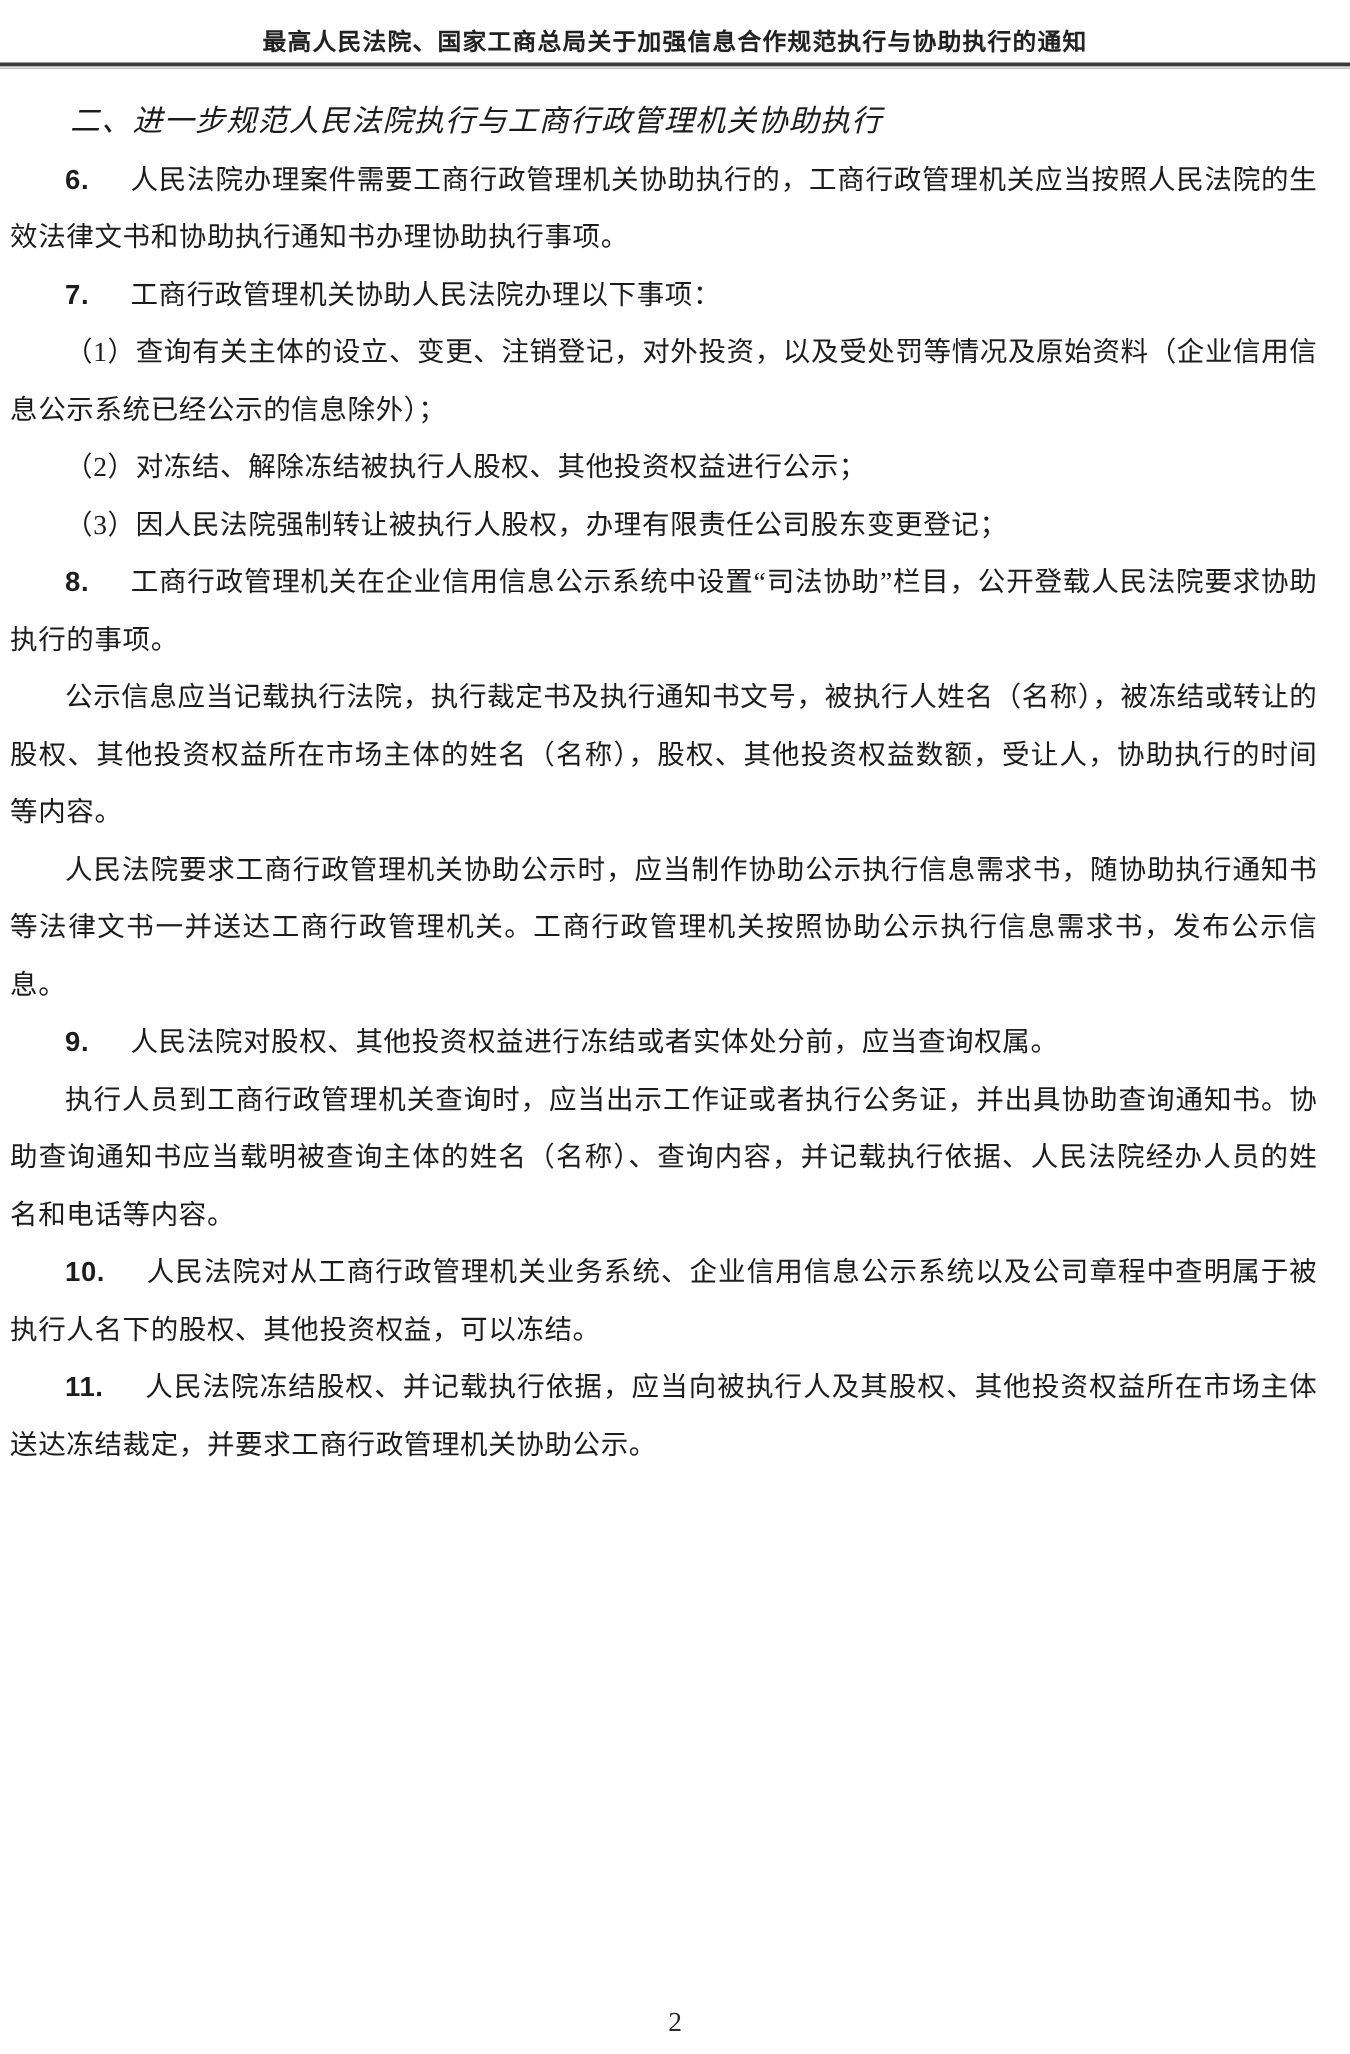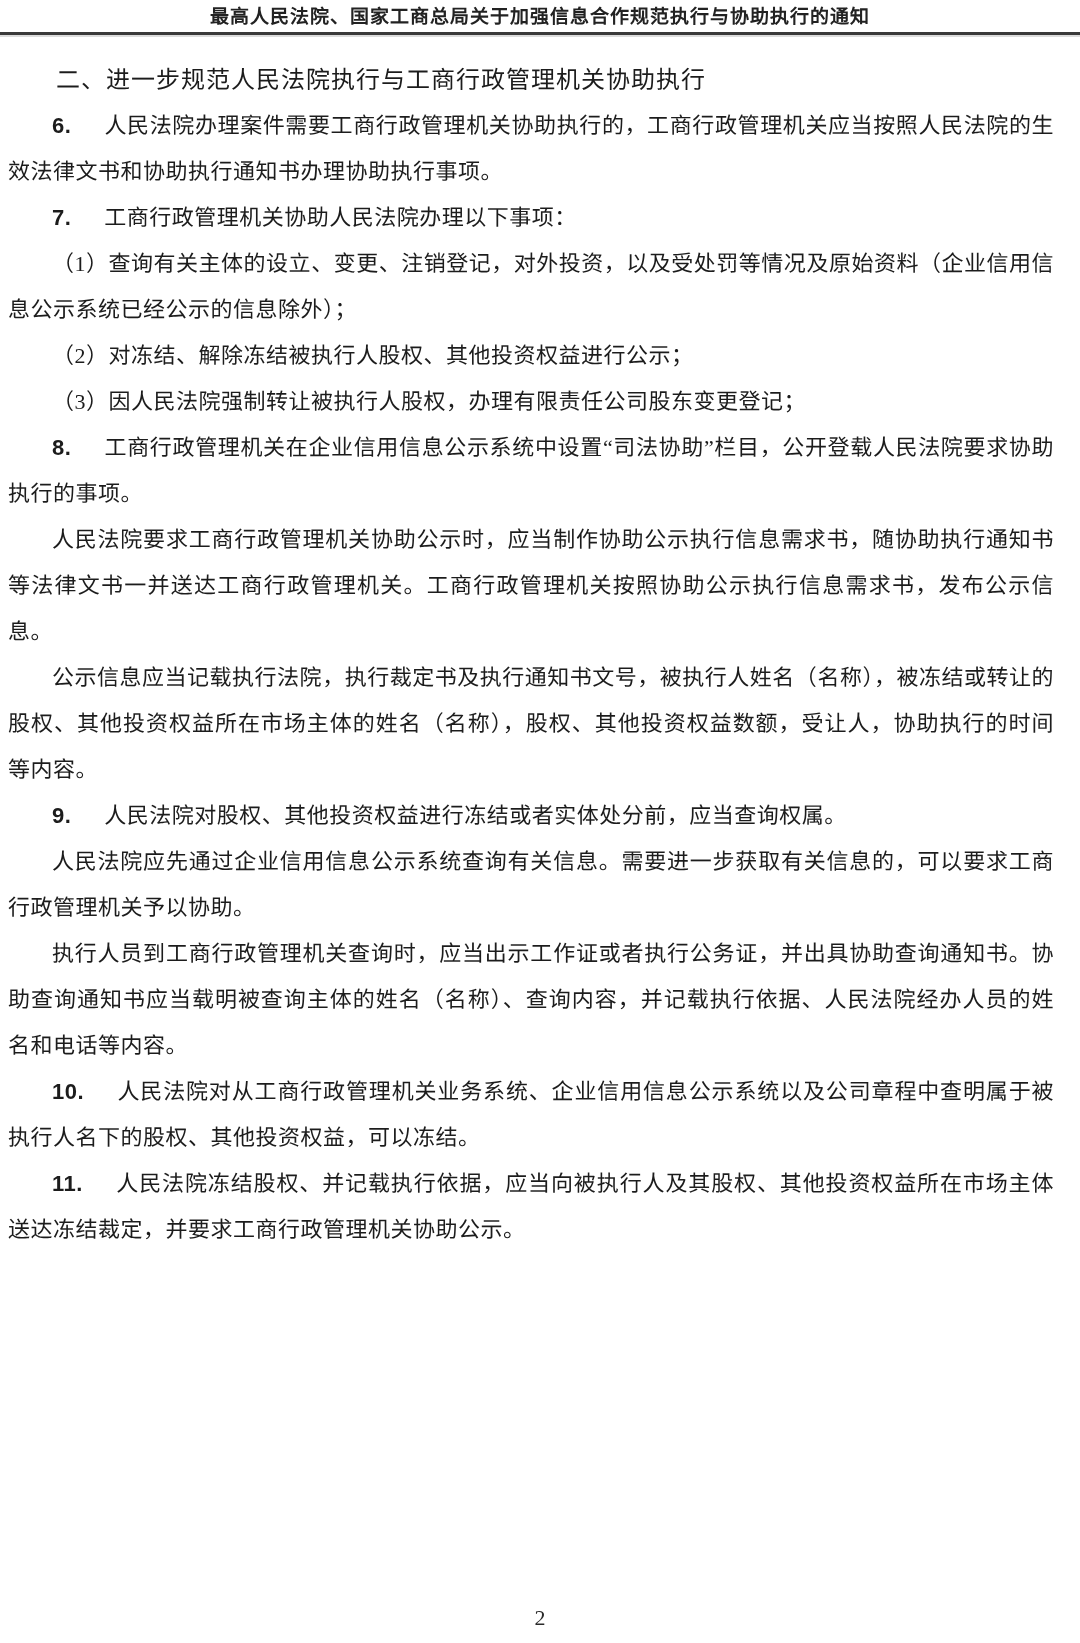--- a/index.html
+++ b/index.html
@@ -11,21 +11,21 @@
     color: #1c1c1c;
   }
   .page {
     position: relative;
     width: 1080px;
     height: 1643px;
     background: #ffffff;
     overflow: hidden;
   }
   .page-header {
-    padding-top: 5px;
+    padding-top: 23px;
   }
   .header-title {
     text-align: center;
     font-family: "Liberation Sans", sans-serif;
     font-weight: bold;
     font-size: 19px;
     line-height: 24px;
     color: #222222;
     letter-spacing: 1px;
   }
@@ -40,20 +40,21 @@
     font-size: 22px;
     line-height: 46px;
     text-align: justify;
   }
   .section-heading {
     margin: 0;
     text-indent: 2em;
     font-size: 24px;
     font-weight: normal;
     letter-spacing: 1px;
+    font-style: italic;
   }
   .para {
     margin: 0;
     text-indent: 2em;
     letter-spacing: 0.5px;
   }
   .para-num {
     font-family: "Liberation Sans", sans-serif;
     font-weight: bold;
   }
@@ -91,27 +92,26 @@
 
     <p class="para"><span class="para-num"></span><span>（1）查询有关主体的设立、变更、注销登记，对外投资，以及受处罚等情况及原始资料（企业信用信息公示系统已经公示的信息除外）；</span></p>
 
     <p class="para"><span class="para-num"></span><span>（2）对冻结、解除冻结被执行人股权、其他投资权益进行公示；</span></p>
 
     <p class="para"><span class="para-num"></span><span>（3）因人民法院强制转让被执行人股权，办理有限责任公司股东变更登记；</span></p>
 
 
     <p class="para"><span class="para-num">8.</span><span>工商行政管理机关在企业信用信息公示系统中设置“司法协助”栏目，公开登载人民法院要求协助执行的事项。</span></p>
 
+    <p class="para"><span class="para-num"></span><span>公示信息应当记载执行法院，执行裁定书及执行通知书文号，被执行人姓名（名称），被冻结或转让的股权、其他投资权益所在市场主体的姓名（名称），股权、其他投资权益数额，受让人，协助执行的时间等内容。</span></p>
+
     <p class="para"><span class="para-num"></span><span>人民法院要求工商行政管理机关协助公示时，应当制作协助公示执行信息需求书，随协助执行通知书等法律文书一并送达工商行政管理机关。工商行政管理机关按照协助公示执行信息需求书，发布公示信息。</span></p>
-
-    <p class="para"><span class="para-num"></span><span>公示信息应当记载执行法院，执行裁定书及执行通知书文号，被执行人姓名（名称），被冻结或转让的股权、其他投资权益所在市场主体的姓名（名称），股权、其他投资权益数额，受让人，协助执行的时间等内容。</span></p>
 
     <p class="para"><span class="para-num">9.</span><span>人民法院对股权、其他投资权益进行冻结或者实体处分前，应当查询权属。</span></p>
 
-    <p class="para"><span class="para-num"></span><span>人民法院应先通过企业信用信息公示系统查询有关信息。需要进一步获取有关信息的，可以要求工商行政管理机关予以协助。</span></p>
 
     <p class="para"><span class="para-num"></span><span>执行人员到工商行政管理机关查询时，应当出示工作证或者执行公务证，并出具协助查询通知书。协助查询通知书应当载明被查询主体的姓名（名称）、查询内容，并记载执行依据、人民法院经办人员的姓名和电话等内容。</span></p>
 
     <p class="para"><span class="para-num">10.</span><span>人民法院对从工商行政管理机关业务系统、企业信用信息公示系统以及公司章程中查明属于被执行人名下的股权、其他投资权益，可以冻结。</span></p>
 
     <p class="para"><span class="para-num">11.</span><span>人民法院冻结股权、并记载执行依据，应当向被执行人及其股权、其他投资权益所在市场主体送达冻结裁定，并要求工商行政管理机关协助公示。</span></p>
 
 
 
   </div>

